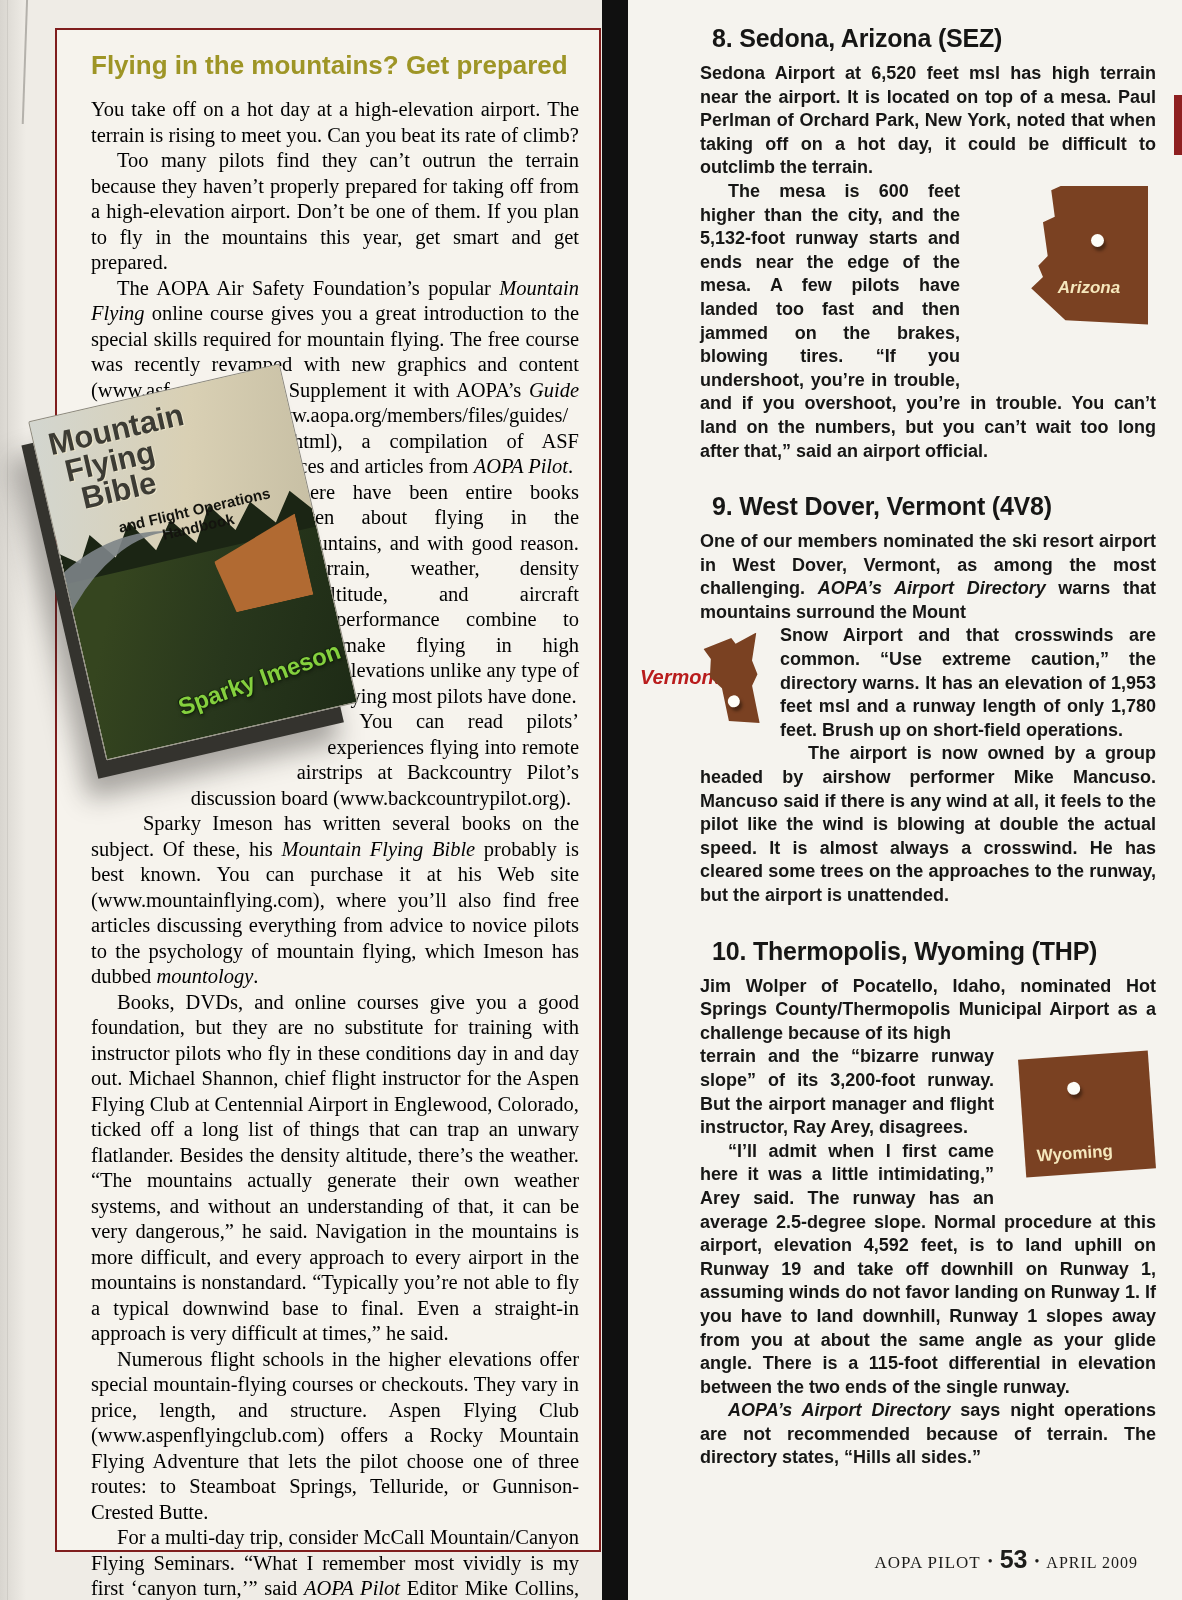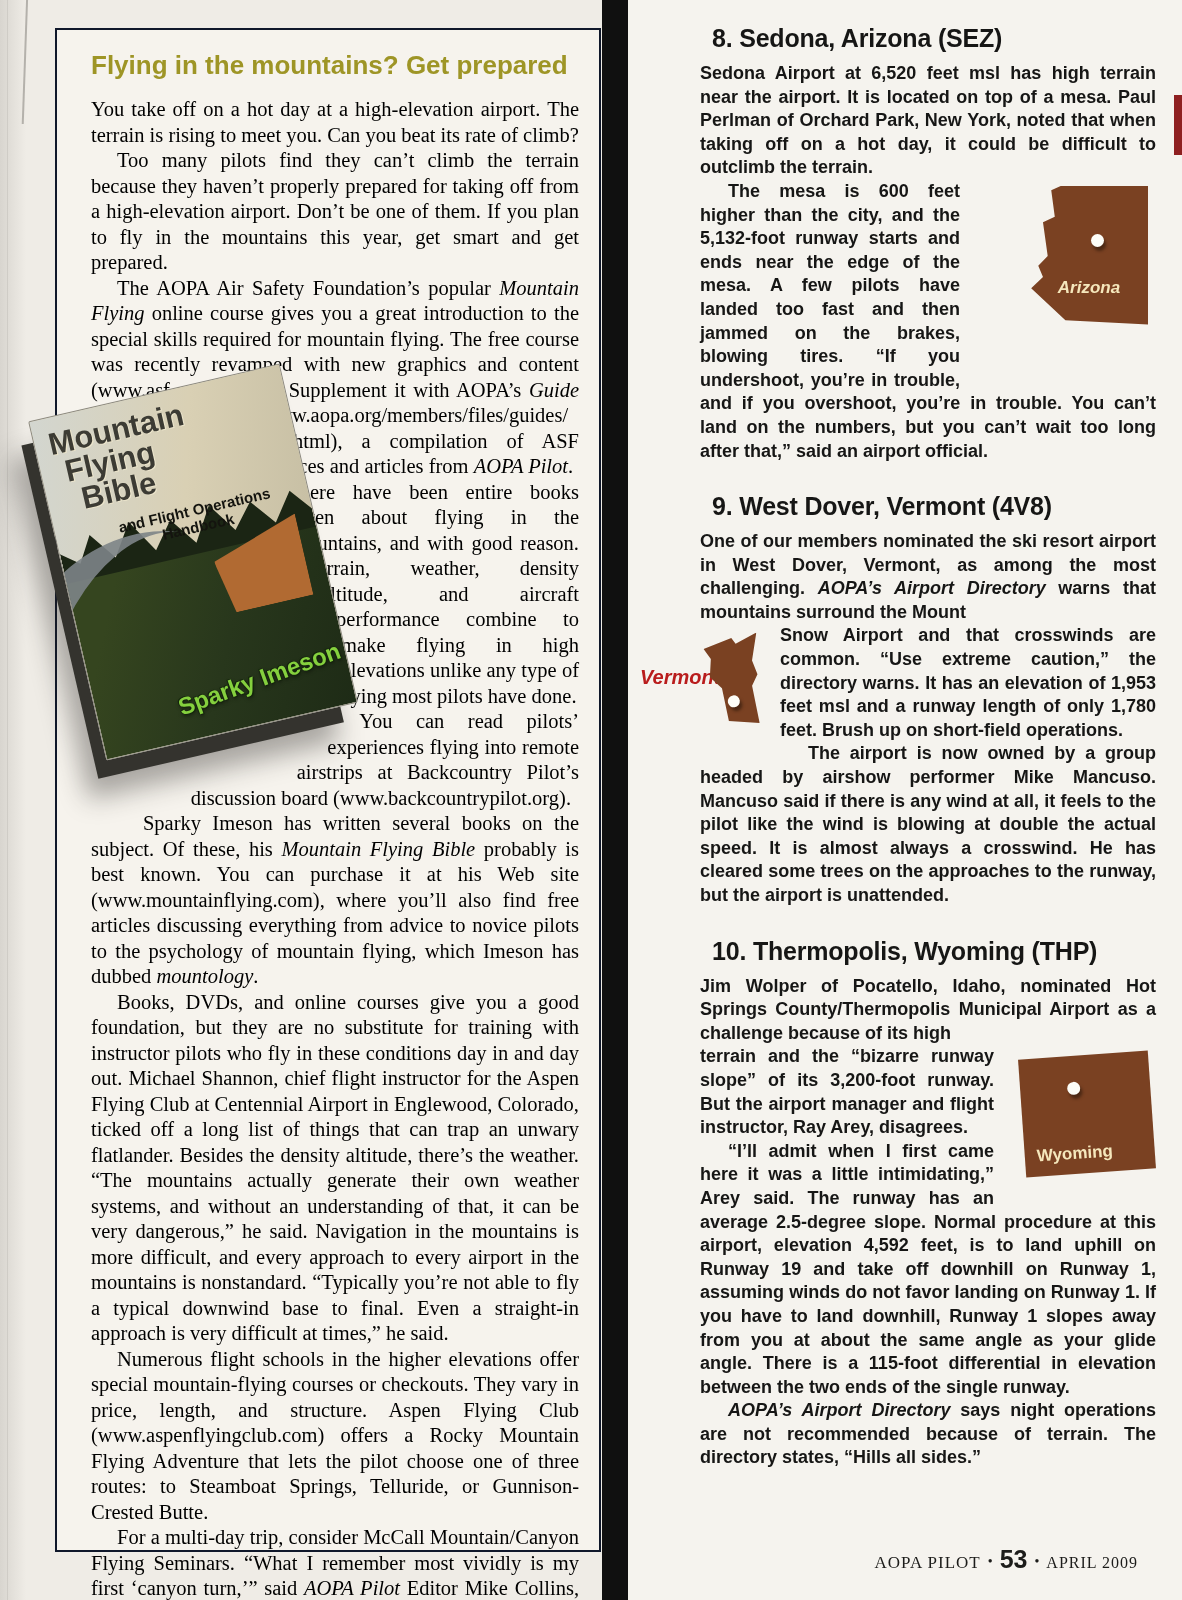--- a/index.html
+++ b/index.html
@@ -12,21 +12,21 @@
     background:linear-gradient(90deg,#d8d5cf,#efece6); }
   .edge-line-1 { position:absolute; left:7px; top:0; width:1px; height:1600px; background:#cfccc6; }
   .edge-line-2 { position:absolute; left:24px; top:-6px; width:2px; height:130px; background:#b4b1ab; transform:rotate(2deg); }
   .right-paper { position:absolute; left:628px; top:0; width:554px; height:1600px; background:#f5f3ee; }
   .divider-bar { position:absolute; left:602px; top:0; width:26px; height:1600px; background:#101010; }
   .red-stripe { position:absolute; right:0; top:95px; width:8px; height:60px; background:#8e2020; }
 
   
   .article-box {
     position:absolute; left:55px; top:28px; width:546px; height:1524px;
-    border:2px solid #0f172a; background:#f6f3ed;
+    border:2px solid #7f1d1d; background:#f6f3ed;
     padding:18px 20px 0 34px;
   }
   .article-title {
     font-family:"Liberation Sans", sans-serif; font-weight:bold;
     font-size:26px; color:#9e9526; margin:2px 0 16px 0; letter-spacing:0;
   }
   .para {
     font-size:20.5px; line-height:25.5px; color:#000000;
     text-align:justify; text-justify:inter-word;
   }
@@ -115,21 +115,21 @@
 <div class="edge-line-1"></div>
 <div class="edge-line-2"></div>
 <div class="right-paper"></div>
 <div class="divider-bar"></div>
 <div class="red-stripe"></div>
 
 <div class="article-box">
   <h2 class="article-title">Flying in the mountains? Get prepared</h2>
 
   <p class="para">You take off on a hot day at a high-elevation airport. The terrain is rising to meet you. Can you beat its rate of climb?</p>
-  <p class="para ind">Too many pilots find they can’t climb the terrain because they haven’t properly prepared for taking off from a high-elevation airport. Don’t be one of them. If you plan to fly in the mountains this year, get smart and get prepared.</p>
+  <p class="para ind">Too many pilots find they can’t outrun the terrain because they haven’t properly prepared for taking off from a high-elevation airport. Don’t be one of them. If you plan to fly in the mountains this year, get smart and get prepared.</p>
   <p class="para ind">The AOPA Air Safety Foundation’s popular <i>Mountain Flying</i> online course gives you a great introduction to the special skills required for mountain flying. The free course was recently revamped with new graphics and content (www.asf.org/courses). Supplement it with AOPA’s <i>Guide to Mountain Flying</i> (www.aopa.org/members/files/guides/</p>
 
   <div class="book-float"></div>
 
   <p class="para">mntfly.html), a compilation of ASF resources and articles from <i>AOPA Pilot</i>.</p>
   <p class="para ind">There have been entire books written about flying in the mountains, and with good reason. Terrain, weather, density altitude, and aircraft performance combine to make flying in high elevations unlike any type of flying most pilots have done.</p>
   <p class="para ind">You can read pilots’ experiences flying into remote airstrips at Backcountry Pilot’s discussion board (www.backcountrypilot.org).</p>
   <p class="para ind">Sparky Imeson has written several books on the subject. Of these, his <i>Mountain Flying Bible</i> probably is best known. You can purchase it at his Web site (www.mountainflying.com), where you’ll also find free articles discussing everything from advice to novice pilots to the psychology of mountain flying, which Imeson has dubbed <i>mountology</i>.</p>
   <p class="para ind">Books, DVDs, and online courses give you a good foundation, but they are no substitute for training with instructor pilots who fly in these conditions day in and day out. Michael Shannon, chief flight instructor for the Aspen Flying Club at Centennial Airport in Englewood, Colorado, ticked off a long list of things that can trap an unwary flatlander. Besides the density altitude, there’s the weather. “The mountains actually generate their own weather systems, and without an understanding of that, it can be very dangerous,” he said. Navigation in the mountains is more difficult, and every approach to every airport in the mountains is nonstandard. “Typically you’re not able to fly a typical downwind base to final. Even a straight-in approach is very difficult at times,” he said.</p>
   <p class="para ind">Numerous flight schools in the higher elevations offer special mountain-flying courses or checkouts. They vary in price, length, and structure. Aspen Flying Club (www.aspenflyingclub.com) offers a Rocky Mountain Flying Adventure that lets the pilot choose one of three routes: to Steamboat Springs, Telluride, or Gunnison-Crested Butte.</p>

